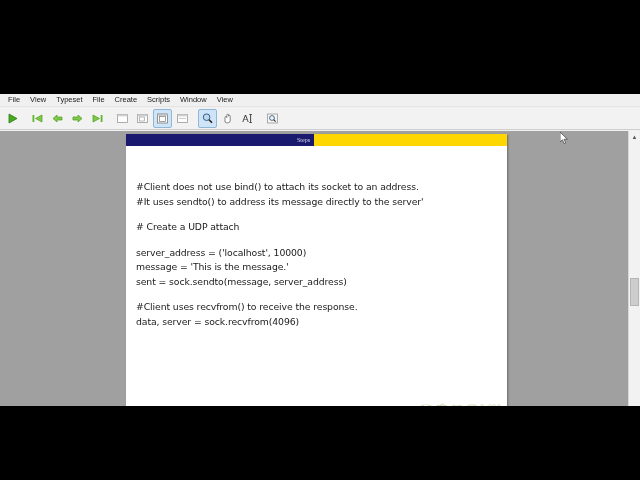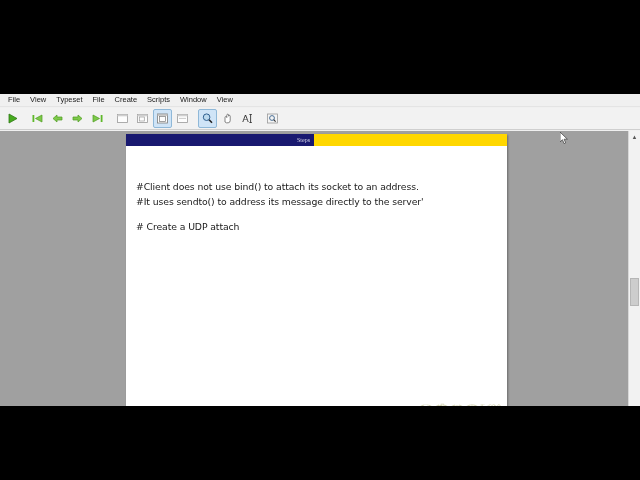--- a/index.html
+++ b/index.html
@@ -393,21 +393,30 @@
 
           <div class="code-block">
             <div class="code-line">#Client does not use bind() to attach its socket to an address.</div>
             <div class="code-line">#It uses sendto() to address its message directly to the server'</div>
           </div>
 
           <div class="code-block">
             <div class="code-line"># Create a UDP attach</div>
           </div>
 
-
+          <div class="code-block">
+            <div class="code-line">server_address = ('localhost', 10000)</div>
+            <div class="code-line">message = 'This is the message.'</div>
+            <div class="code-line">sent = sock.sendto(message, server_address)</div>
+          </div>
+
+          <div class="code-block">
+            <div class="code-line">#Client uses recvfrom() to receive the response.</div>
+            <div class="code-line">data, server = sock.recvfrom(4096)</div>
+          </div>
 
         </div>
 
         <div class="nav-symbols">
           <span class="nav-sym">◀□▶</span>
           <span class="nav-sym">◀🗗▶</span>
           <span class="nav-sym">◀≡▶</span>
           <span class="nav-sym">◀≣▶</span>
           <span class="nav-sym">⇱</span>
           <span class="nav-sym">⟲⟳⟰</span>

